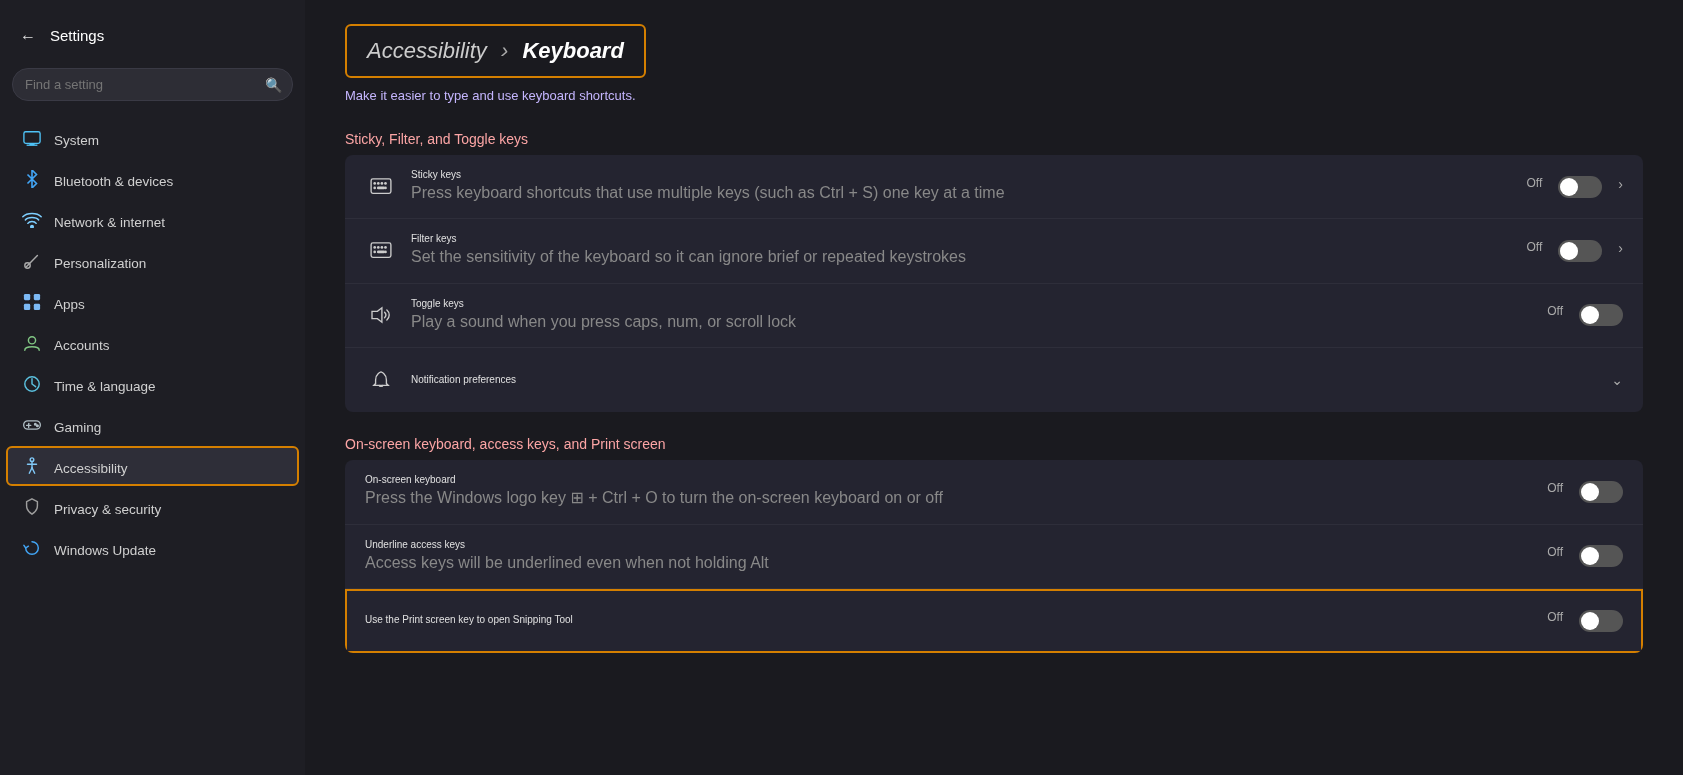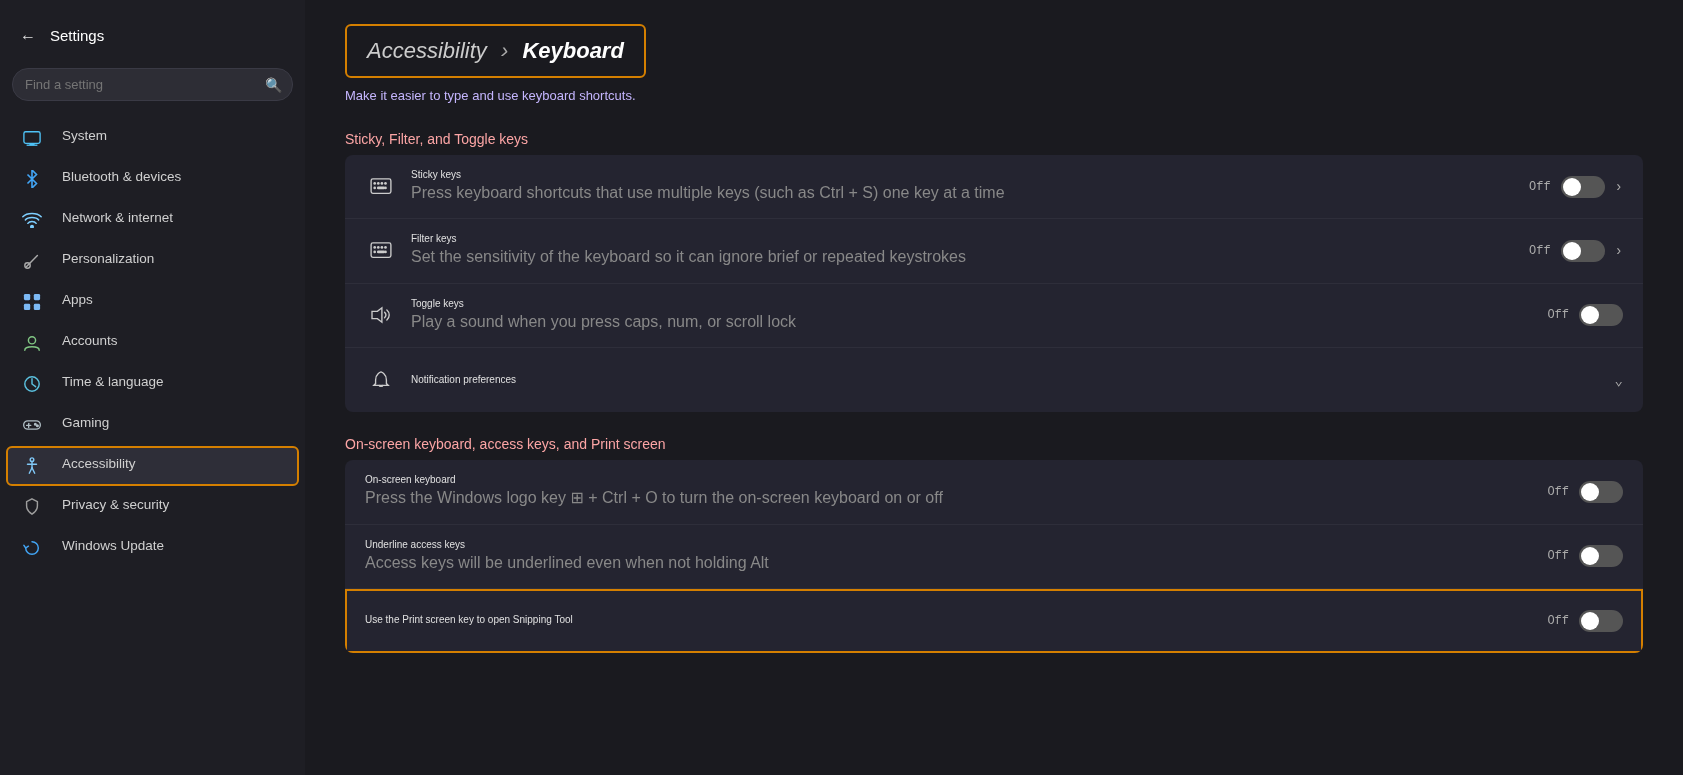--- a/index.html
+++ b/index.html
@@ -68,22 +68,22 @@
       position: absolute;
       right: 10px;
       top: 50%;
       transform: translateY(-50%);
       color: #aaa;
       font-size: 14px;
     }
 
     .nav-item {
       display: flex;
-      align-items: flex-start;
-      gap: 20px;
+      align-items: flex-end;
+      gap: 12px;
       padding: 10px 16px;
       cursor: pointer;
       border-radius: 6px;
       margin: 1px 6px;
       color: #d0d0d0;
       transition: background 0.15s;
     }
     .nav-item.active {
       background: #2e2e38;
       outline: 2px solid #d47f00;
@@ -207,24 +207,23 @@
       margin-bottom: 2px;
     }
     .row-desc {
       font-size: 16px;
       color: #888;
       line-height: 1.4;
     }
 
     .row-controls {
       display: flex;
-      align-items: center;
-      gap: 10px;
+      align-items: flex-start;
+      gap: 16px;
       flex-shrink: 0;
-      font-family: Liberation Mono, monospace;
     }
 
     .toggle-label {
       font-size: 12px;
       color: #aaa;
     }
 
     .toggle {
       width: 44px;
       height: 22px;

